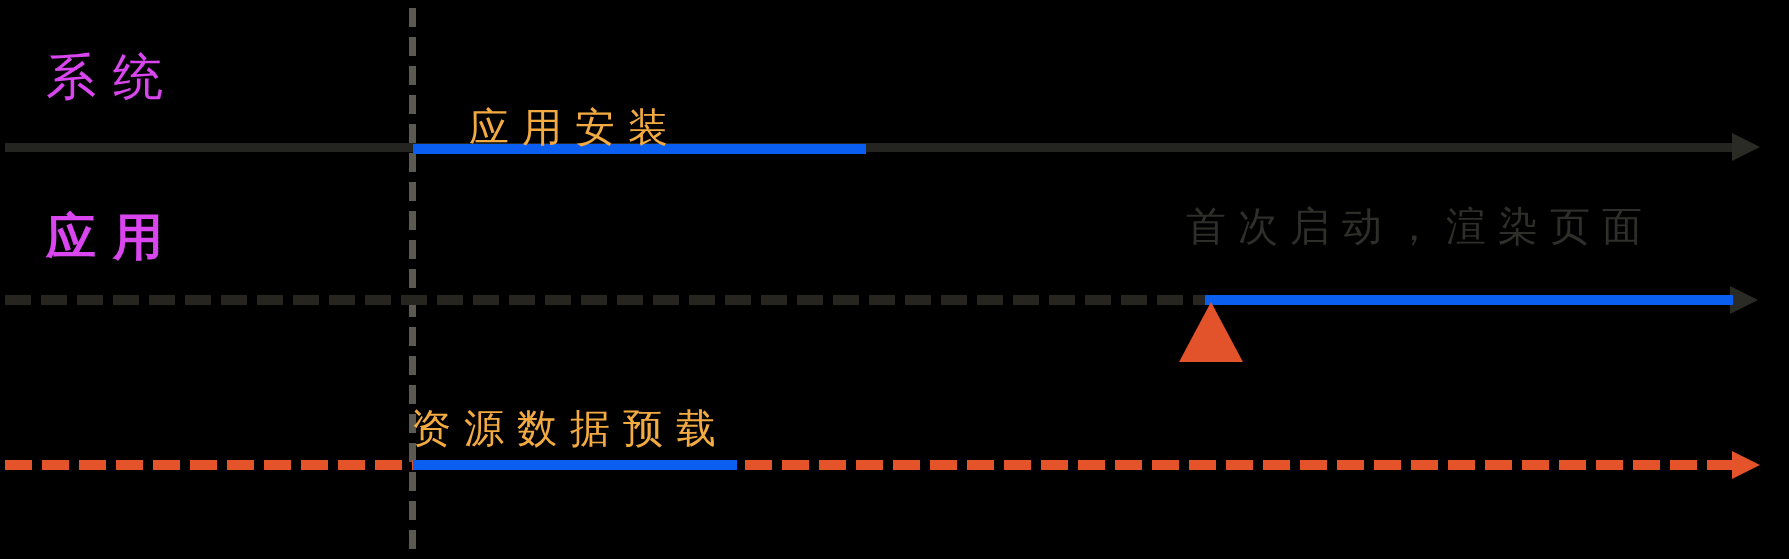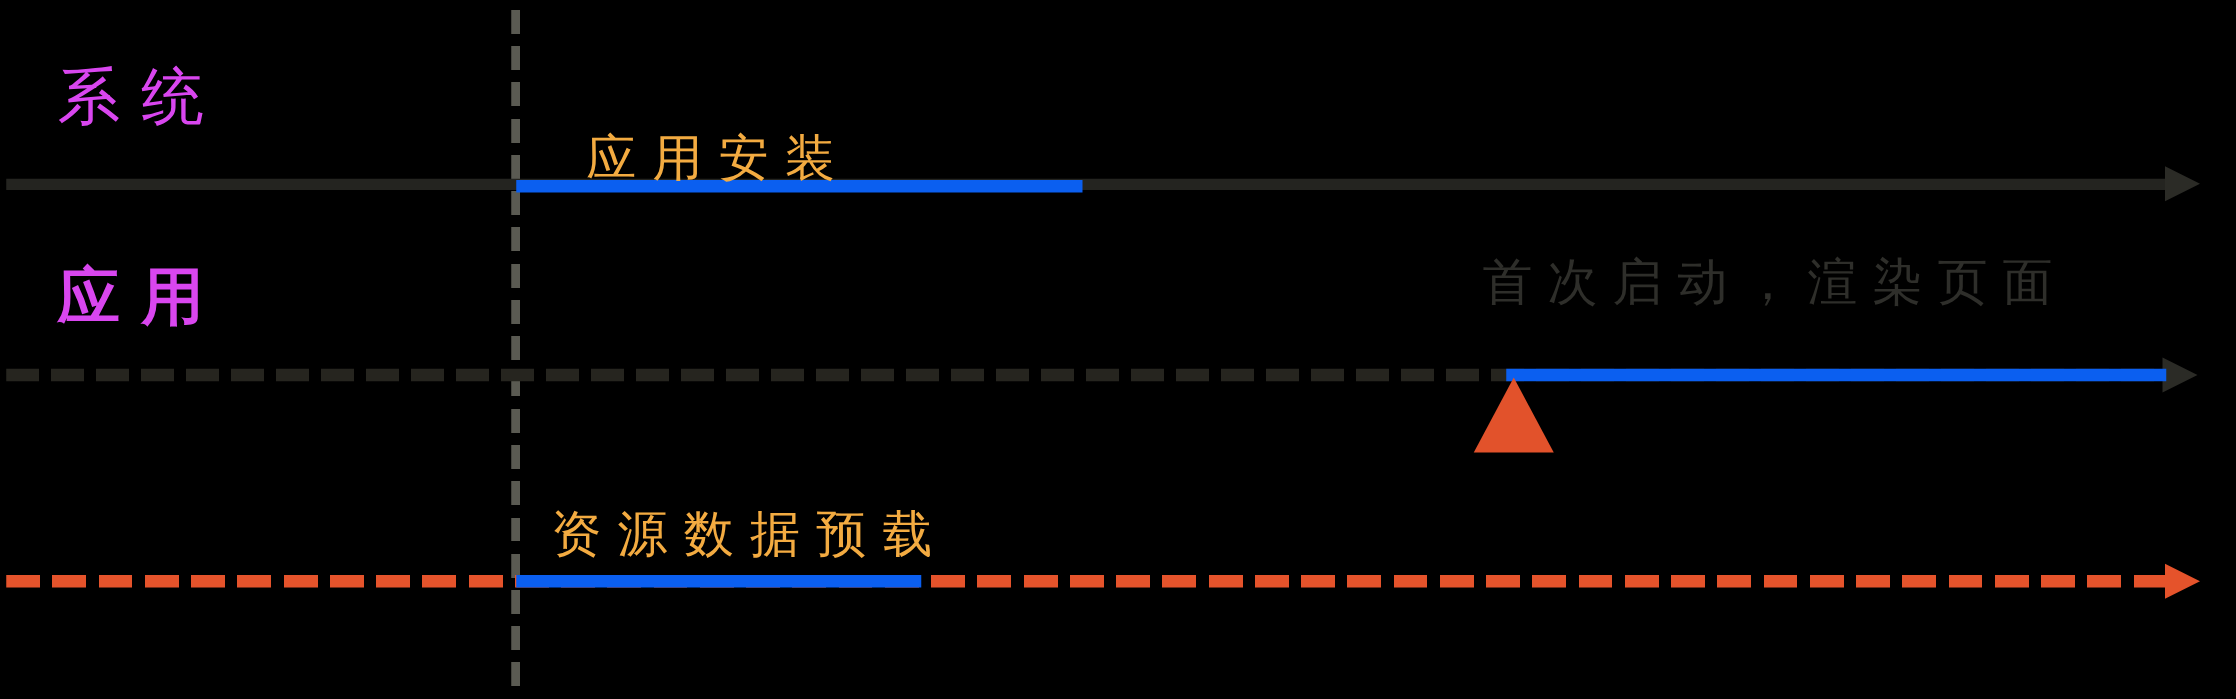--- a/index.html
+++ b/index.html
@@ -94,21 +94,21 @@
   .seg-label {
     position: absolute;
     color: #f3ab41;
     font-size: 40px;
     letter-spacing: 13px;
     white-space: nowrap;
     line-height: 1;
     margin-top: 32px;
   }
   .seg-label.sl-install { left: 469px; top: 75px;  }
-  .seg-label.sl-preload { left: 441px; top: 376px; }
+  .seg-label.sl-preload { left: 411px; top: 376px; }
 
   
   .annotation {
     position: absolute;
     left: 1158px;
     top: 206px;
     color: #2e2e2a;
     font-size: 40px;
     letter-spacing: 12px;
     white-space: nowrap;

